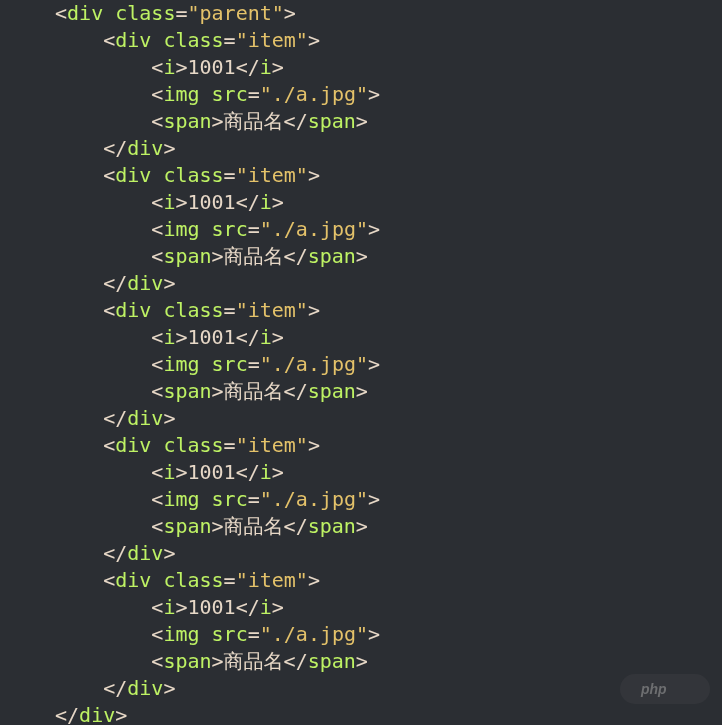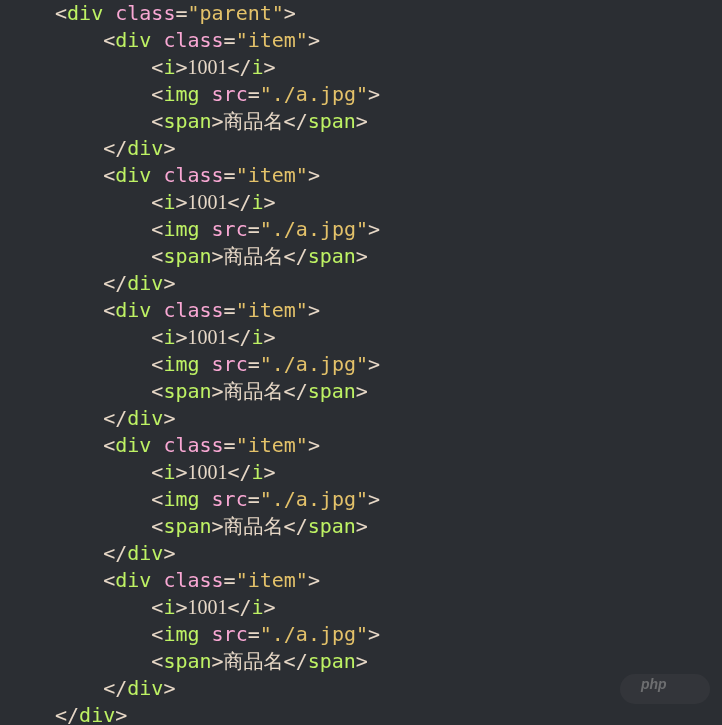--- a/index.html
+++ b/index.html
@@ -12,33 +12,34 @@
       color: #e7d8c7;
     }
     .editor {
       padding: 0 0 10px 55px;
       position: relative;
     }
     .line {
       white-space: pre;
     }
     .tag-name { color: #bef264; }
-    .attr-name { color: #f9a8d4; text-align: center; }
+    .attr-name { color: #bef264; text-align: center; }
     .punct { color: #e7d8c7; }
     .attr-value { color: #e4c26a; }
-    .text-content { color: #e7d8c7; font-family: Liberation Serif, serif; }
+    .text-content { color: #e7d8c7; }
     .watermark {
       position: absolute;
       right: 12px;
       bottom: 35px;
       width: 90px;
       height: 30px;
       background: #393a3f;
       border-radius: 15px;
       display: flex;
+      align-items: center;
       justify-content: center;
       opacity: 0.6;
     }
     .watermark svg { display: block; }
   </style>
 </head>
 <body>
 
 <div class="editor">
 

